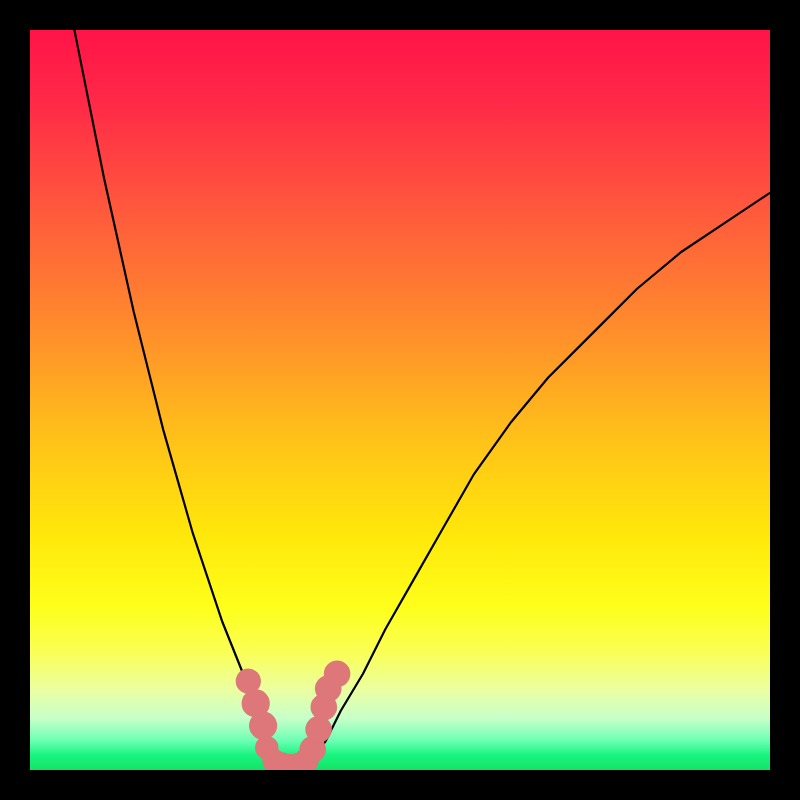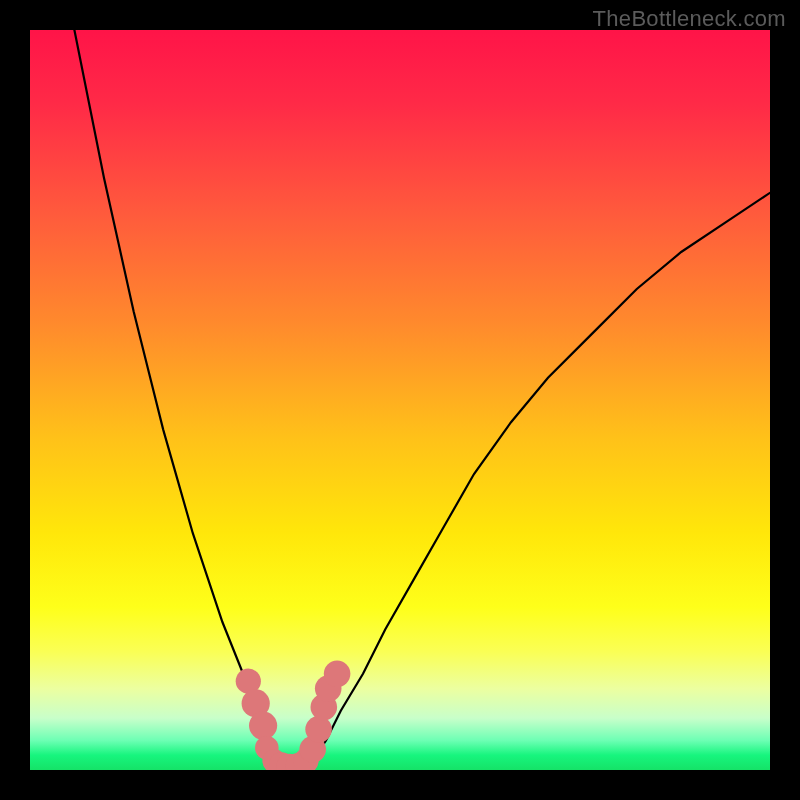--- a/index.html
+++ b/index.html
@@ -68,21 +68,20 @@
   .dot {
     fill: #dd7779;
     stroke: none;
   }
 </style>
 </head>
 <body>
 
 <div class="frame">
 
-  <div class="watermark">TheBottleneck.com</div>
 
   <div class="plot">
     <svg class="curves" viewBox="0 0 740 740" preserveAspectRatio="none">
       <path id="left-curve" class="curve" d="M44.4 0.0 L59.2 74.0 L74.0 148.0 L88.8 214.6 L103.6 281.2 L118.4 340.4 L133.2 399.6 L148.0 451.4 L162.8 503.2 L177.6 547.6 L192.4 592.0 L207.2 629.0 L222.0 666.0 L229.4 688.2 L236.8 703.0 L244.2 717.8 L251.6 732.6"></path>
       <path id="right-curve" class="curve" d="M281.2 732.6 L296.0 710.4 L310.8 680.8 L333.0 643.8 L355.2 599.4 L384.8 547.6 L414.4 495.8 L444.0 444.0 L481.0 392.2 L518.0 347.8 L562.4 303.4 L606.8 259.0 L651.2 222.0 L695.6 192.4 L740.0 162.8"></path>
       <g id="dots">
           <circle class="dot" cx="218.3" cy="651.2" r="12.6"></circle>
           <circle class="dot" cx="225.7" cy="673.4" r="14.1"></circle>
           <circle class="dot" cx="233.1" cy="695.6" r="14.1"></circle>
           <circle class="dot" cx="236.8" cy="717.8" r="11.8"></circle>

